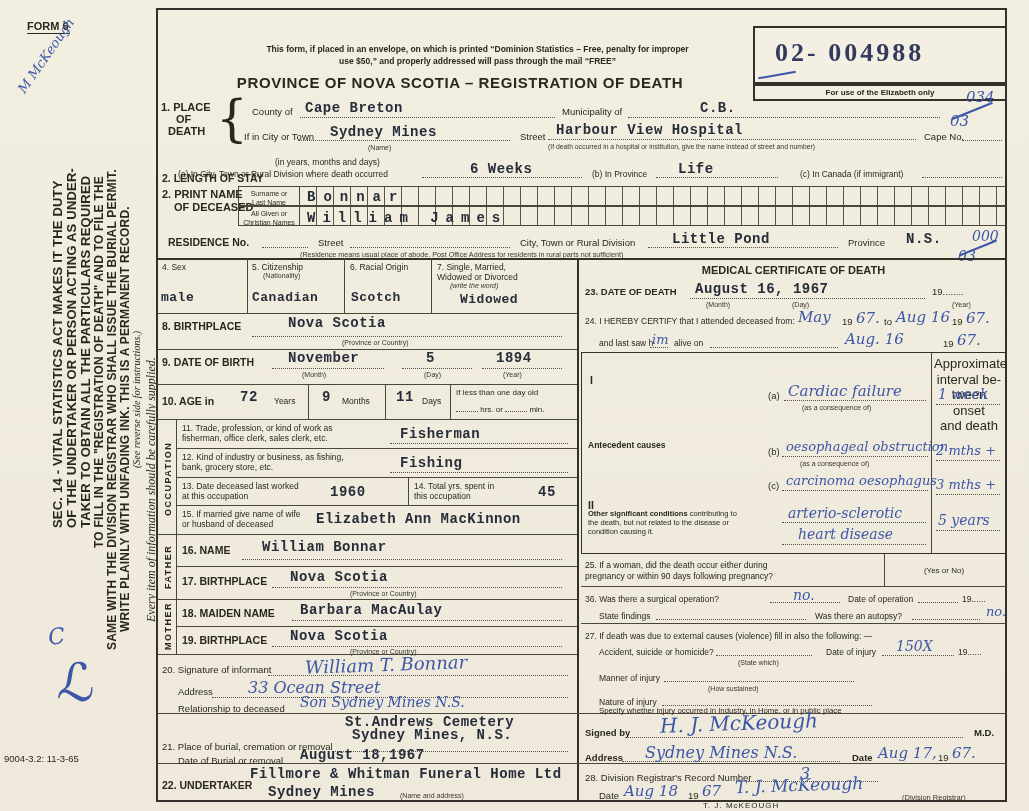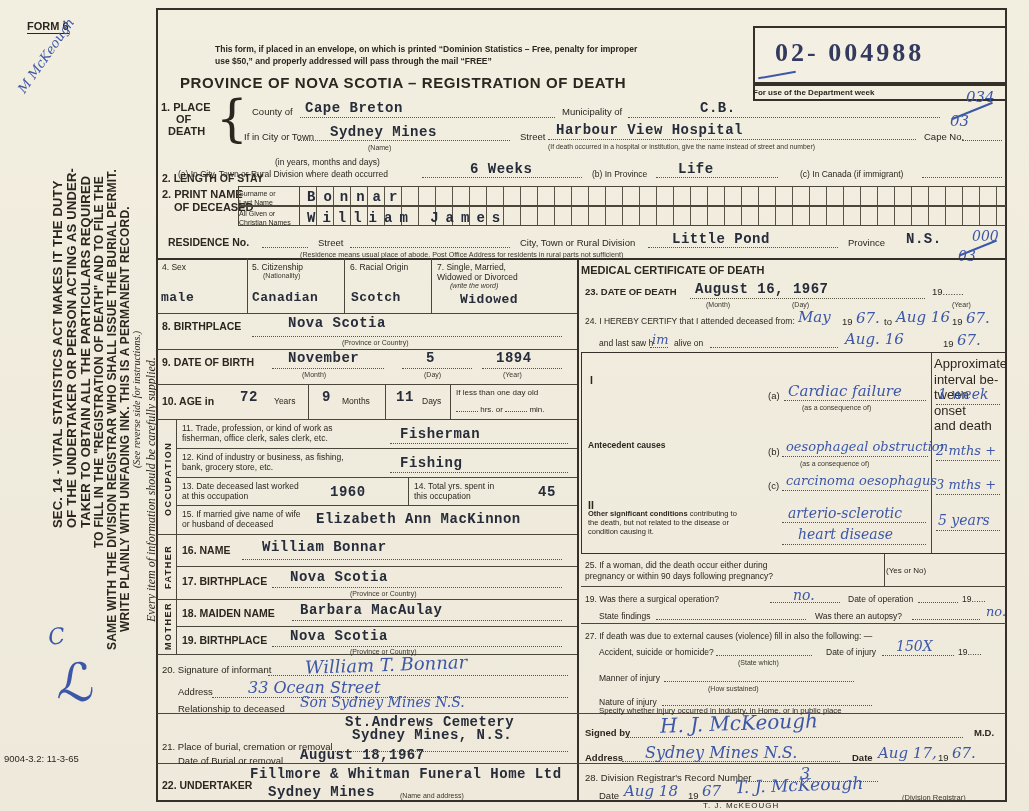--- a/index.html
+++ b/index.html
@@ -22,21 +22,21 @@
   .hr2{border-top:2px solid #35312a}
   .vr{position:absolute;width:0;border-left:1px solid #4a463a}
   .vr2{border-left:2px solid #35312a}
   .box{position:absolute;border:1.5px solid #35312a;background:transparent}
   .box2{position:absolute;border:2px solid #35312a}
   .comb{position:absolute;height:20px;border-top:1px solid #4a463a;border-bottom:1px solid #4a463a;background:repeating-linear-gradient(90deg,transparent 0,transparent 16px,#5a5448 16px,#5a5448 17px)}
   .dotline{position:absolute;height:0;border-bottom:1.2px dotted #5a5444}
   .dots{display:inline-block;height:9px;border-bottom:1.2px dotted #5a5444}
   .vtext{position:absolute;transform:rotate(-90deg);transform-origin:left top;white-space:nowrap}
   .statute{font-weight:bold;font-size:13px;letter-spacing:.2px;color:#2b2720}
-  .center{}
+  .center{text-align:center}
   .serif-i{font-family:"Liberation Serif",serif;font-style:italic}
   .ink{background:#3d57a8}
 </style>
 </head>
 <body>
 
 <div class="paper">
 
   <div class="pos lb11 b" style="left:27px;top:20px;border-bottom:1px solid #2b2720;padding-bottom:1px">FORM 6</div>
   <div class="pos hand" style="left:2px;top:48px;transform:rotate(-55deg);font-size:13px">M McKeough</div>
@@ -57,21 +57,21 @@
   <div class="vr vr2" style="left:577px;top:258px;height:544px"></div>
 
   <div class="pos lb b center" style="left:215px;top:44px;width:525px">This form, if placed in an envelope, on which is printed “Dominion Statistics – Free, penalty for improper</div>
   <div class="pos lb b center" style="left:215px;top:56px;width:525px">use $50,” and properly addressed will pass through the mail “FREE”</div>
   <div class="pos b center" style="left:180px;top:74px;width:560px;font-size:15px;letter-spacing:.6px">PROVINCE OF NOVA SCOTIA – REGISTRATION OF DEATH</div>
 
   <div class="box2" style="left:753px;top:26px;width:254px;height:58px;background:#f3efe2"></div>
   <div class="pos" style="left:775px;top:38px;font-family:'Liberation Serif',serif;font-weight:bold;font-size:26px;letter-spacing:3px;color:#333a5e">02- 004988</div>
   <div class="pos ink" style="left:758px;top:74px;width:38px;height:2px;transform:rotate(-10deg)"></div>
   <div class="box2" style="left:753px;top:84px;width:254px;height:17px"></div>
-  <div class="pos lb8 b center" style="left:753px;top:88px;width:254px">For use of the Department week</div>
+  <div class="pos lb8 b center" style="left:753px;top:88px;width:254px">For use of the Elizabeth only</div>
   <div class="pos hand hand15" style="left:966px;top:88px">034</div>
   <div class="pos ink" style="left:950px;top:110px;width:44px;height:1.5px;transform:rotate(-22deg)"></div>
   <div class="pos hand hand15" style="left:950px;top:112px">03</div>
 
   <div class="pos lb11 b" style="left:161px;top:101px">1. PLACE</div>
   <div class="pos lb11 b" style="left:176px;top:113px">OF</div>
   <div class="pos lb11 b" style="left:168px;top:125px">DEATH</div>
   <div class="pos" style="left:216px;top:94px;font-family:'DejaVu Serif',serif;font-size:50px;line-height:50px">{</div>
   <div class="pos lb9" style="left:252px;top:106px">County of</div>
   <div class="pos type type14" style="left:305px;top:100px">Cape Breton</div>
@@ -307,21 +307,21 @@
   <div class="dotline" style="left:782px;top:544px;width:144px"></div>
   <div class="pos hand" style="left:938px;top:512px">5 years</div>
   <div class="dotline" style="left:936px;top:530px;width:64px"></div>
 
   <div class="pos lb pre" style="left:585px;top:560px;line-height:1.35">25. If a woman, did the death occur either during
 pregnancy or within 90 days following pregnancy?</div>
   <div class="vr" style="left:884px;top:554px;height:32px"></div>
   <div class="pos lb8 center" style="left:886px;top:566px;width:116px">(Yes or No)</div>
   <div class="hr" style="left:581px;top:586px;width:425px"></div>
 
-  <div class="pos lb" style="left:585px;top:594px">19. Was there a surgical operation?</div>
+  <div class="pos lb" style="left:585px;top:594px">36. Was there a surgical operation?</div>
   <div class="pos hand" style="left:793px;top:587px">no.</div>
   <div class="dotline" style="left:770px;top:602px;width:70px"></div>
   <div class="pos lb" style="left:848px;top:594px">Date of operation</div>
   <div class="dotline" style="left:918px;top:602px;width:40px"></div>
   <div class="pos lb" style="left:962px;top:594px">19......</div>
   <div class="pos lb" style="left:599px;top:611px">State findings</div>
   <div class="dotline" style="left:656px;top:619px;width:150px"></div>
   <div class="pos lb" style="left:815px;top:611px">Was there an autopsy?</div>
   <div class="dotline" style="left:912px;top:619px;width:68px"></div>
   <div class="pos hand hand13" style="left:986px;top:604px">no.</div>

